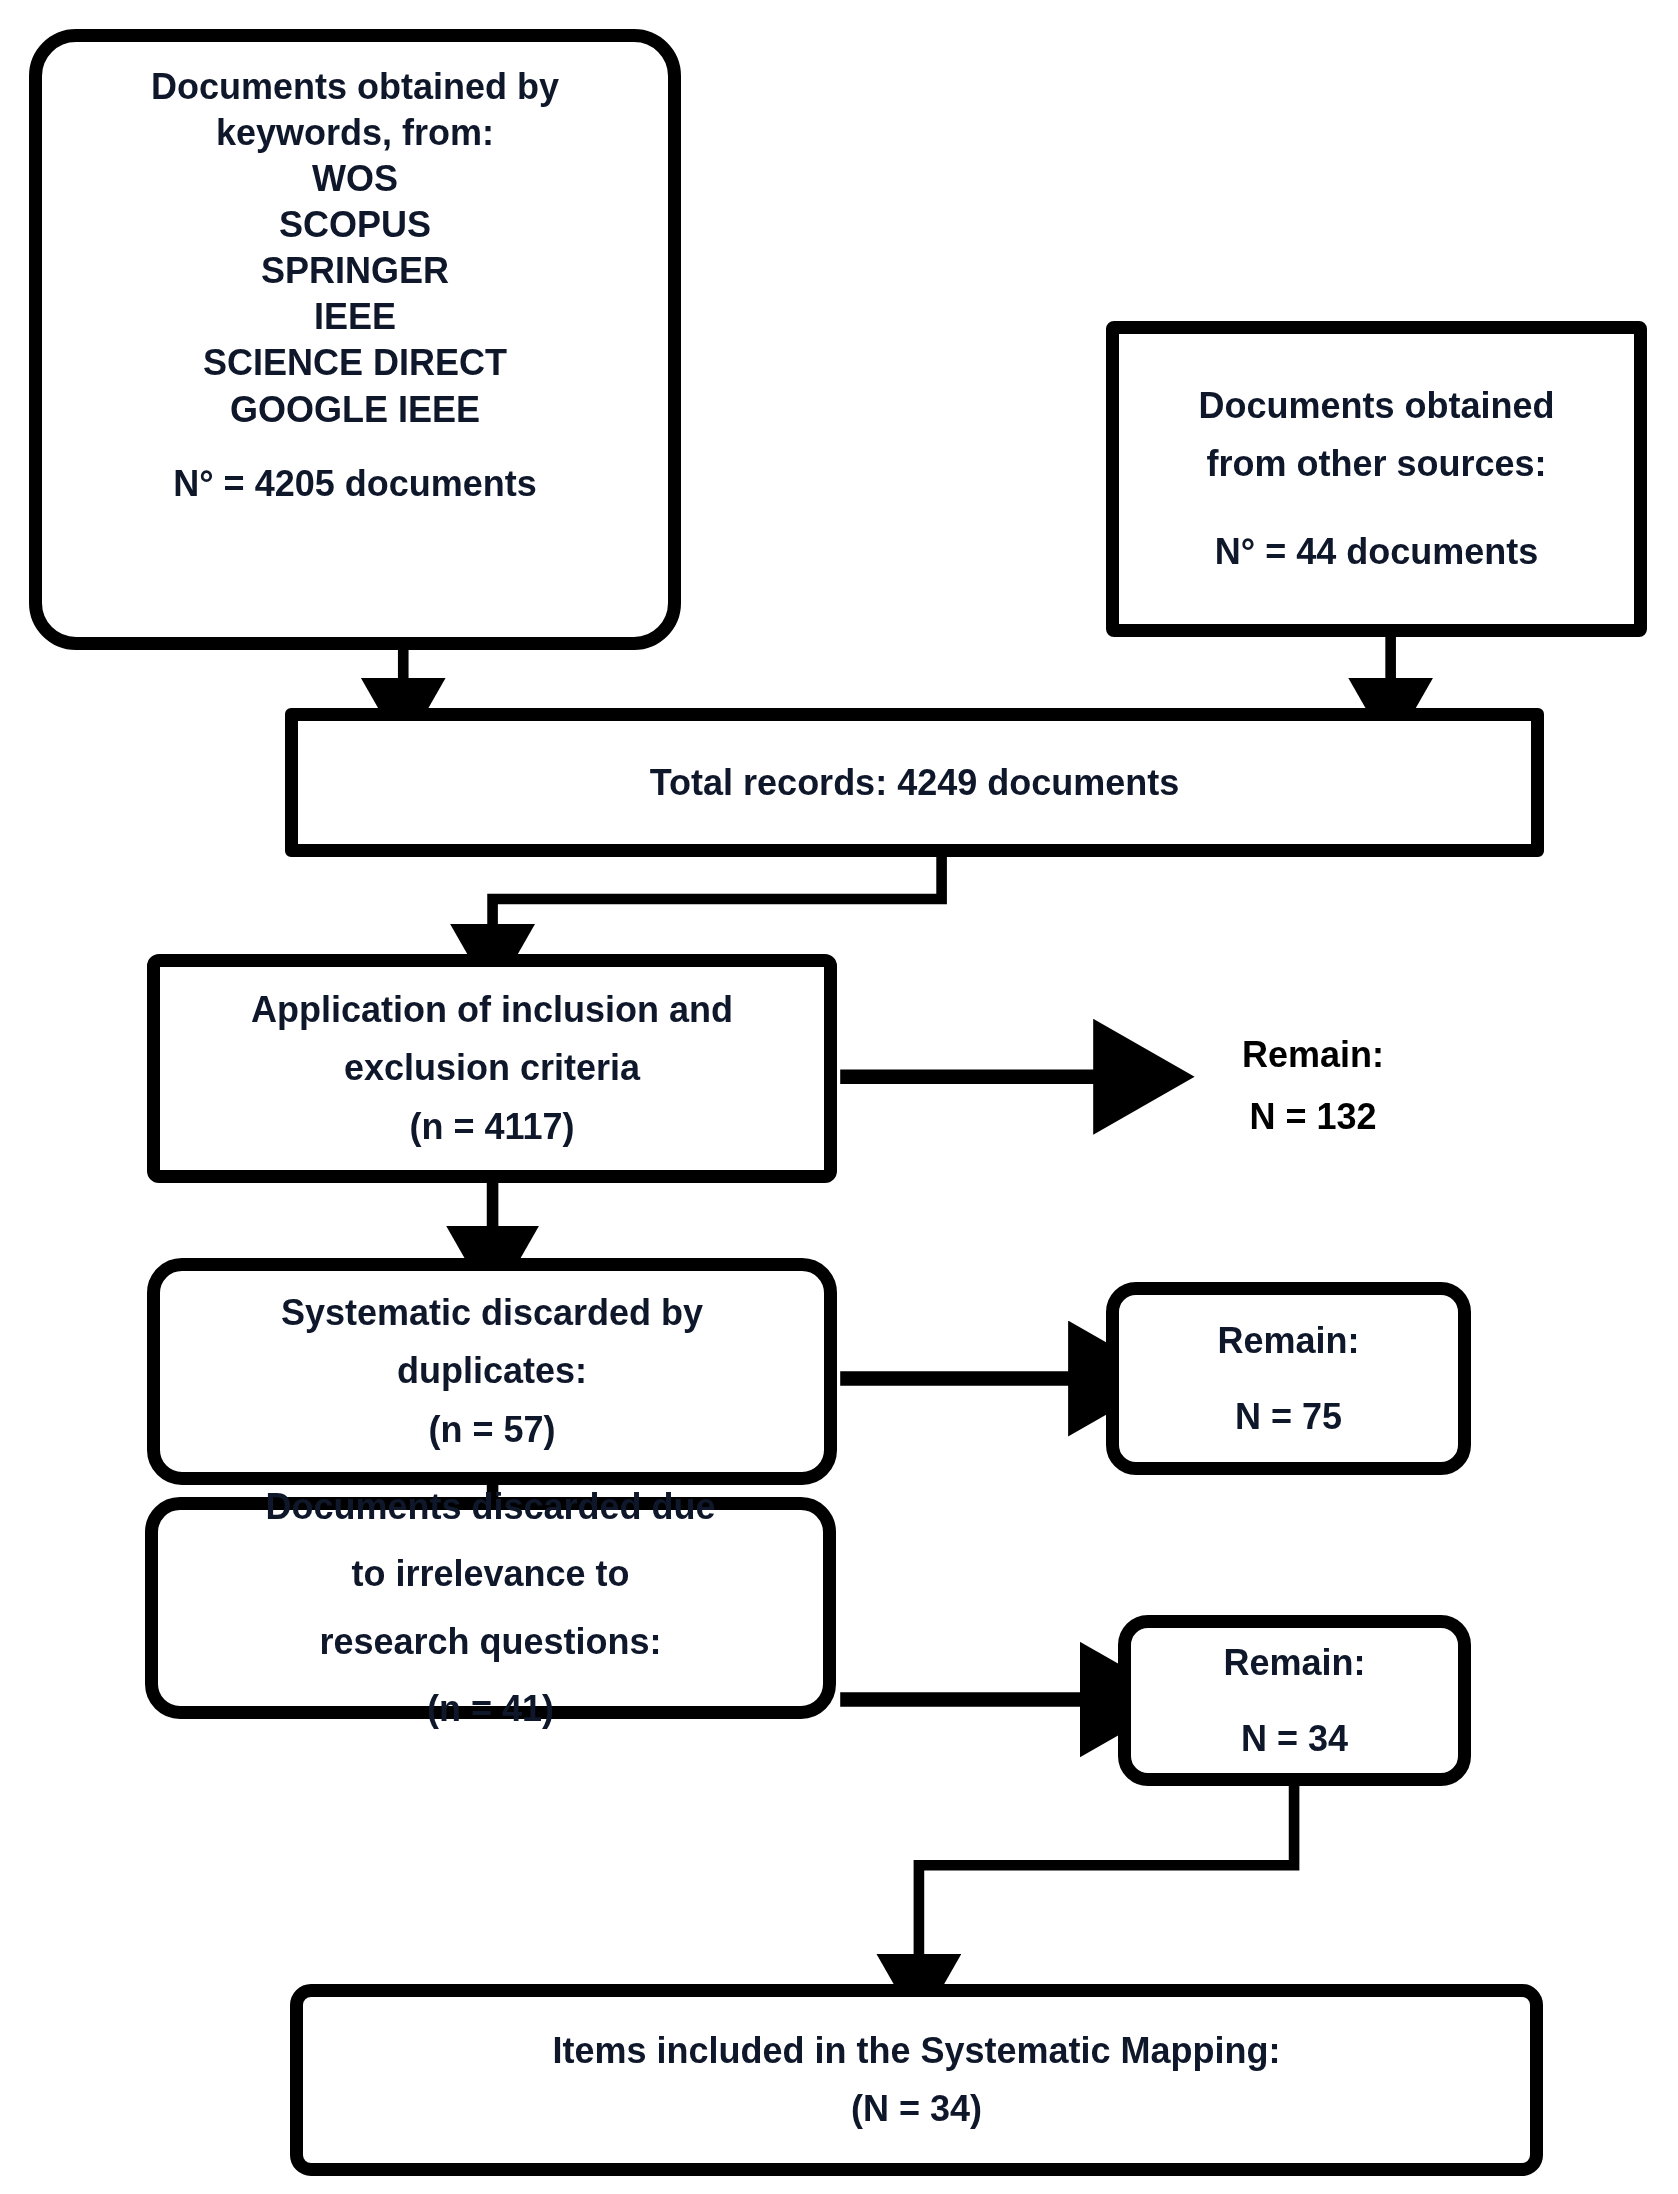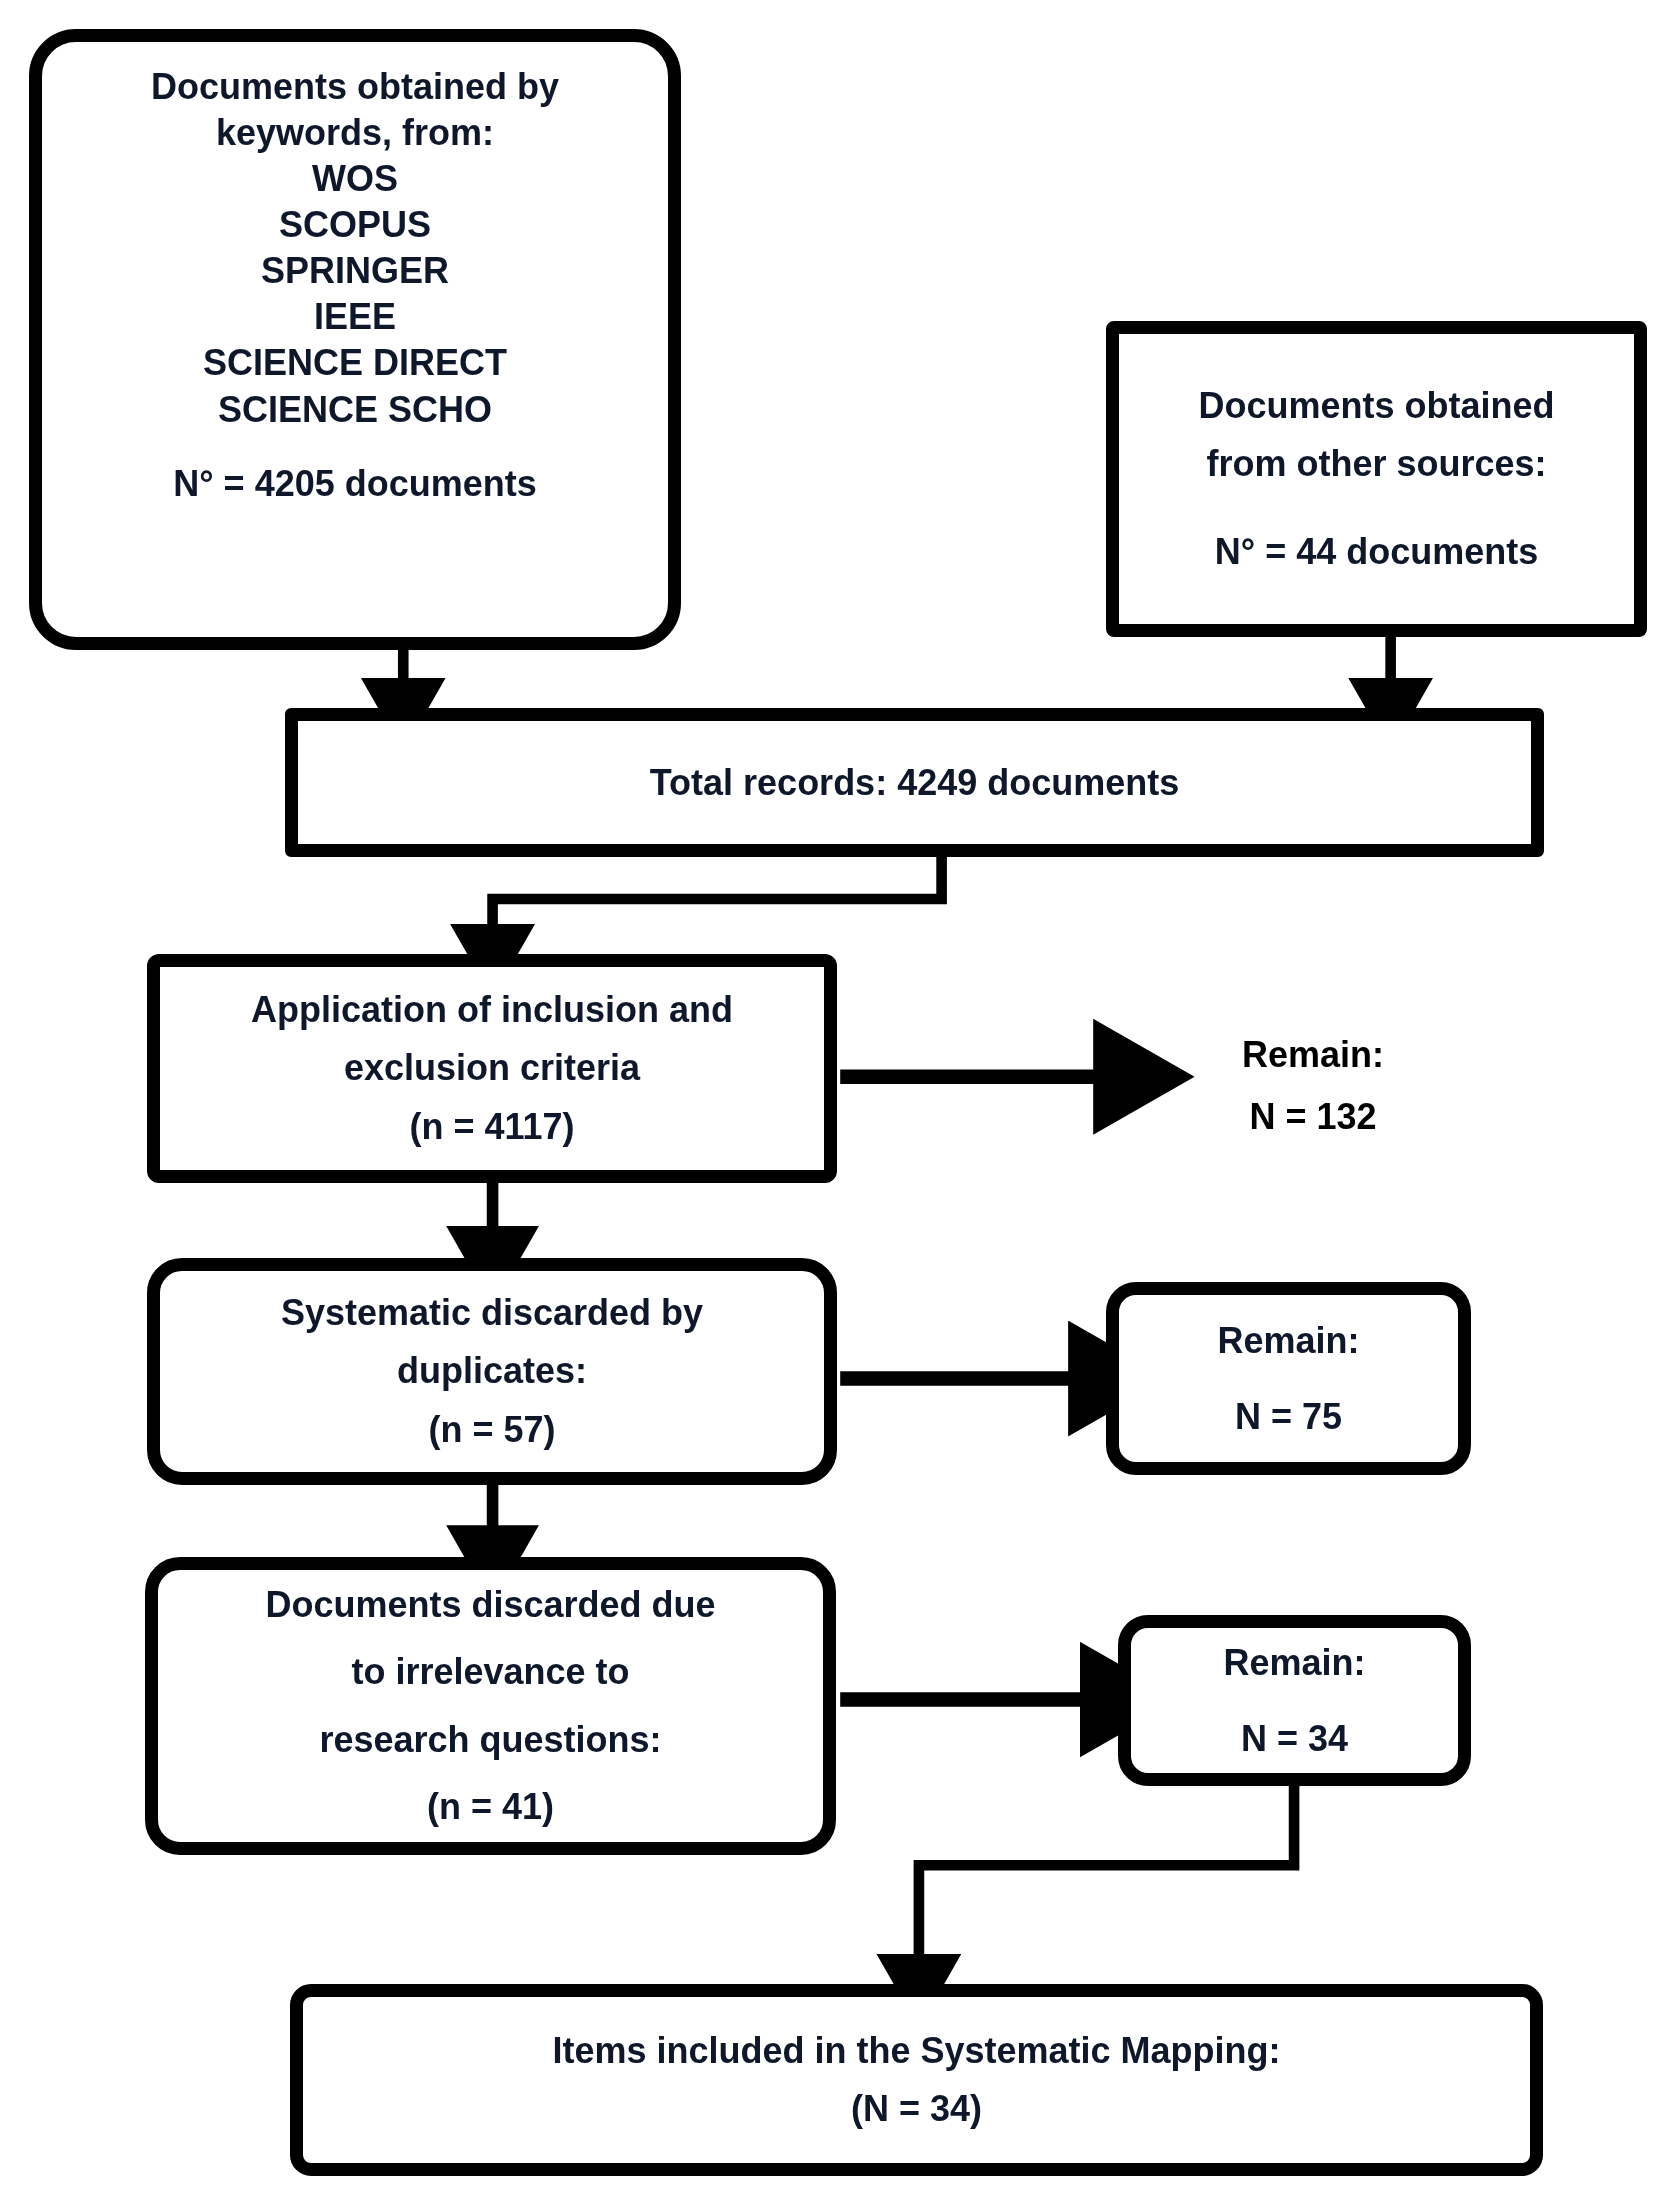--- a/index.html
+++ b/index.html
@@ -81,22 +81,22 @@
   
   #box-remain-75 {
     left: 1106px; top: 1282px;
     width: 365px; height: 193px;
     border-radius: 30px;
     font-size: 36px;
     line-height: 2.1;
   }
   
   #box-irrelevance {
-    left: 145px; top: 1557px;
-    width: 691px; height: 298px;
+    left: 145px; top: 1497px;
+    width: 691px; height: 222px;
     border-radius: 35px;
     font-size: 36px;
     line-height: 1.62;
     gap: 9px;
   }
   
   #box-remain-34 {
     left: 1118px; top: 1615px;
     width: 353px; height: 171px;
     border-radius: 30px;
@@ -185,21 +185,21 @@
   </svg>
 
   <div class="node" id="box-keywords">
     <span class="line">Documents obtained by</span>
     <span class="line">keywords, from:</span>
     <span class="line">WOS</span>
     <span class="line">SCOPUS</span>
     <span class="line">SPRINGER</span>
     <span class="line">IEEE</span>
     <span class="line">SCIENCE DIRECT</span>
-    <span class="line">SCIENCE SCHO</span>
+    <span class="line">GOOGLE IEEE</span>
     <span class="gap"></span>
     <span class="line">N° = 4205 documents</span>
   </div>
 
   <div class="node" id="box-other-sources">
     <span class="line">Documents obtained</span>
     <span class="line">from other sources:</span>
     <span class="gap"></span>
     <span class="line">N° = 44 documents</span>
   </div>

